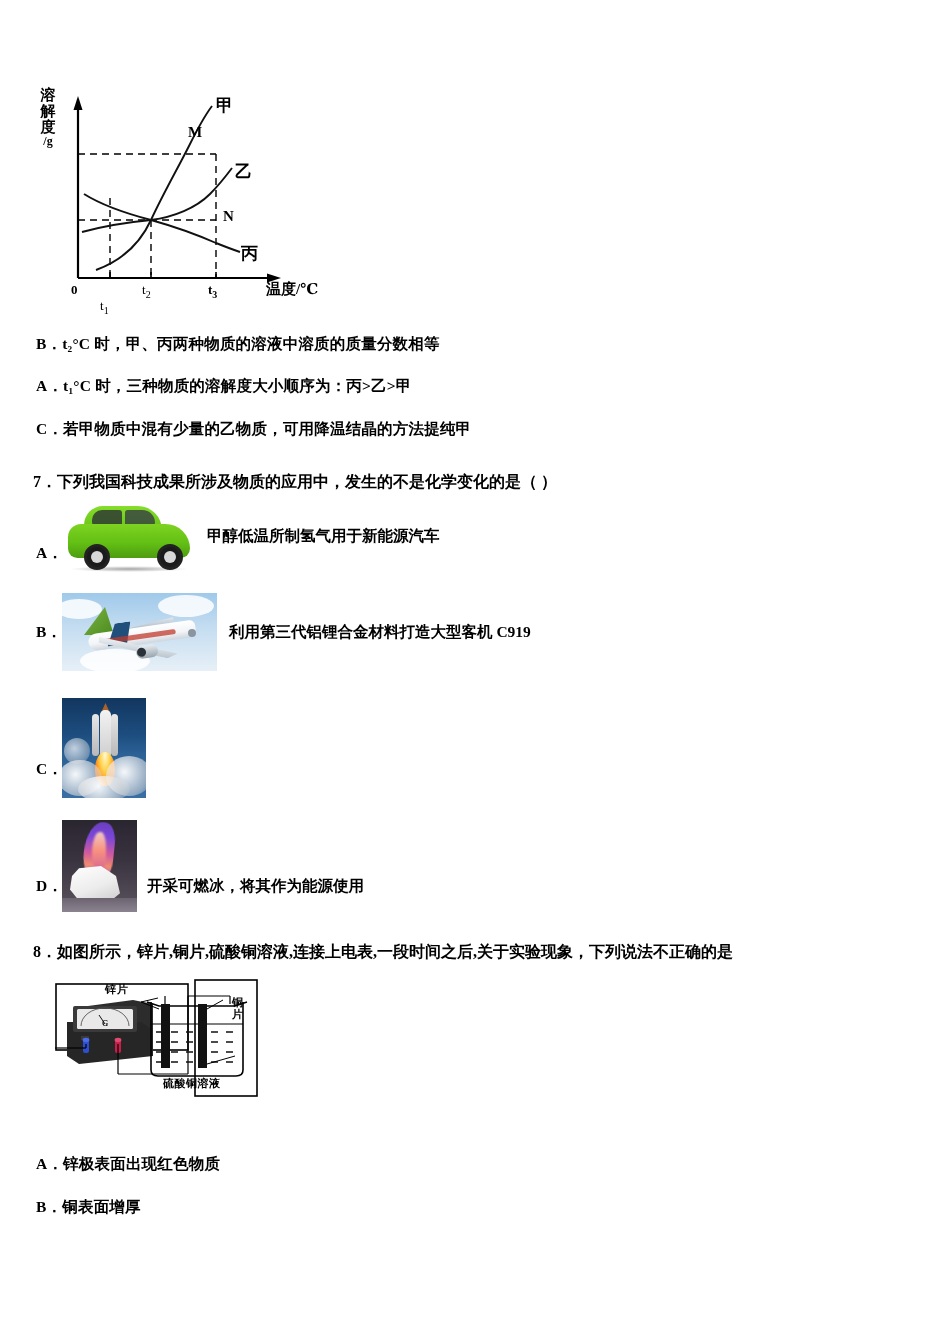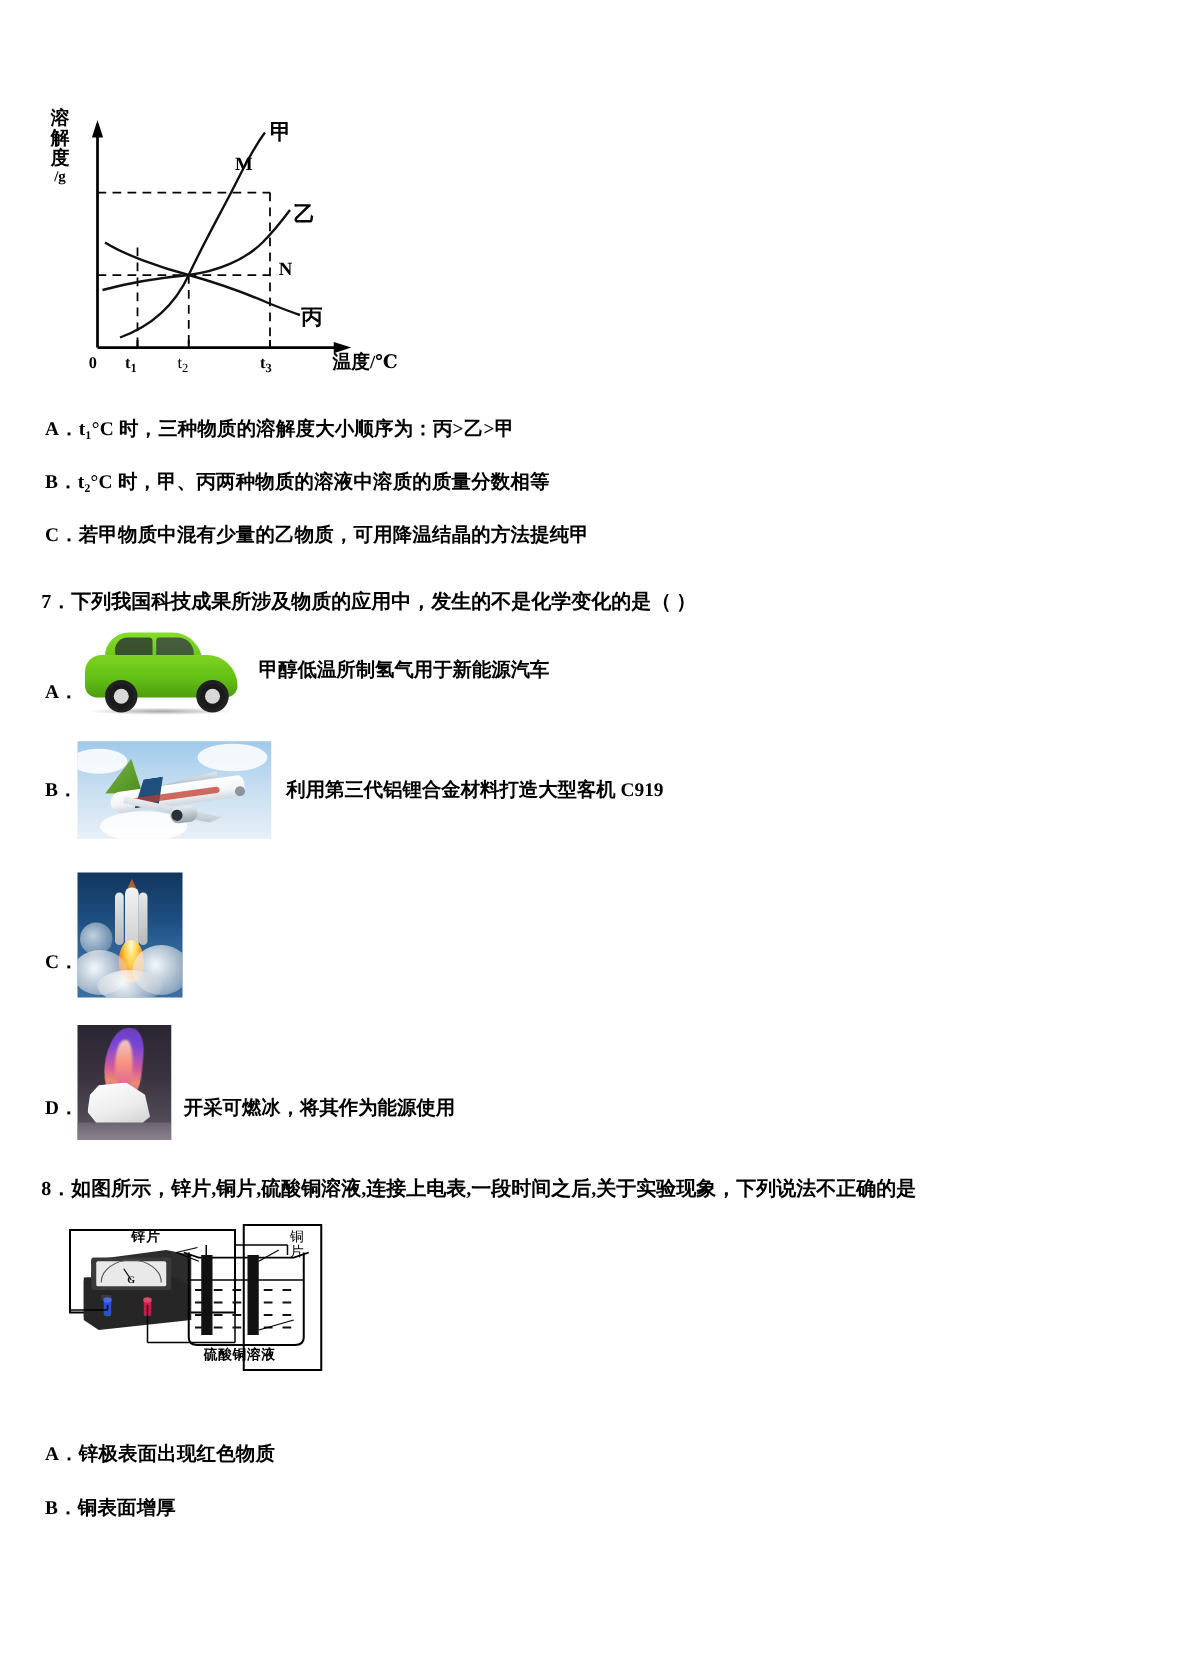--- a/index.html
+++ b/index.html
@@ -239,29 +239,29 @@
     </div>
 
     <div style="position:absolute;left:178px;top:14px;font-size:17px;font-weight:bold;">甲</div>
     <div style="position:absolute;left:197px;top:80px;font-size:17px;font-weight:bold;">乙</div>
     <div style="position:absolute;left:203px;top:162px;font-size:17px;font-weight:bold;">丙</div>
 
     <div style="position:absolute;left:150px;top:44px;font-size:15px;font-weight:bold;font-family:'Liberation Serif',serif;">M</div>
     <div style="position:absolute;left:185px;top:128px;font-size:15px;font-weight:bold;font-family:'Liberation Serif',serif;">N</div>
 
     <div style="position:absolute;left:33px;top:202px;font-size:13px;font-weight:bold;">0</div>
-    <div style="position:absolute;left:62px;top:202px;font-size:13px;font-weight:bold;"><span>t</span><span class="sub">1</span></div>
+    <div style="position:absolute;left:62px;top:218px;font-size:13px;font-weight:normal;"><span>t</span><span class="sub">1</span></div>
     <div style="position:absolute;left:104px;top:202px;font-size:13px;font-weight:normal;"><span>t</span><span class="sub">2</span></div>
     <div style="position:absolute;left:170px;top:202px;font-size:13px;font-weight:bold;"><span>t</span><span class="sub">3</span></div>
     <div style="position:absolute;left:192px;top:200px;font-size:15px;font-weight:bold;margin-left:36px;">温度/℃</div>
   </div>
 
   <div id="q6-options">
+    <div class="opt-line">B．t₂°C 时，甲、丙两种物质的溶液中溶质的质量分数相等</div>
     <div class="opt-line">A．t₁°C 时，三种物质的溶解度大小顺序为：丙&gt;乙&gt;甲</div>
-    <div class="opt-line">B．t₂°C 时，甲、丙两种物质的溶液中溶质的质量分数相等</div>
     <div class="opt-line">C．若甲物质中混有少量的乙物质，可用降温结晶的方法提纯甲</div>
   </div>
 
   <div id="q7-stem" class="q-line">7．下列我国科技成果所涉及物质的应用中，发生的不是化学变化的是（        ）</div>
 
   <div class="pic-opt" style="left:36px; top:500px;">
     <div class="pic-label" style="align-self:flex-end; padding-bottom:8px;">A．</div>
     <div class="thumb car-img">
       <div class="car-shadow"></div>
       <div class="car-roof"></div>
@@ -395,21 +395,21 @@
       <g stroke="#000" stroke-width="1" fill="none">
         <line x1="86" y1="24" x2="104" y2="31"></line>
         <line x1="86" y1="24" x2="103" y2="20"></line>
         <line x1="168" y1="22" x2="152" y2="31"></line>
         <line x1="180" y1="78" x2="152" y2="86"></line>
       </g>
     </svg>
 
     
     <div style="position:absolute;left:50px;top:4px;font-size:11px;font-weight:bold;letter-spacing:1px;">锌片</div>
-    <div style="position:absolute;left:177px;top:6px;font-size:11px;font-weight:normal;width:14px;line-height:1.1;">铜片</div>
+    <div style="position:absolute;left:177px;top:18px;font-size:11px;font-weight:bold;width:14px;line-height:1.1;">铜片</div>
     <div style="position:absolute;left:108px;top:98px;font-size:11px;font-weight:bold;letter-spacing:0.5px;">硫酸铜溶液</div>
   </div>
 
   <div id="q8-options">
     <div class="opt-line">A．锌极表面出现红色物质</div>
     <div class="opt-line">B．铜表面增厚</div>
   </div>
 
 </div>
 

